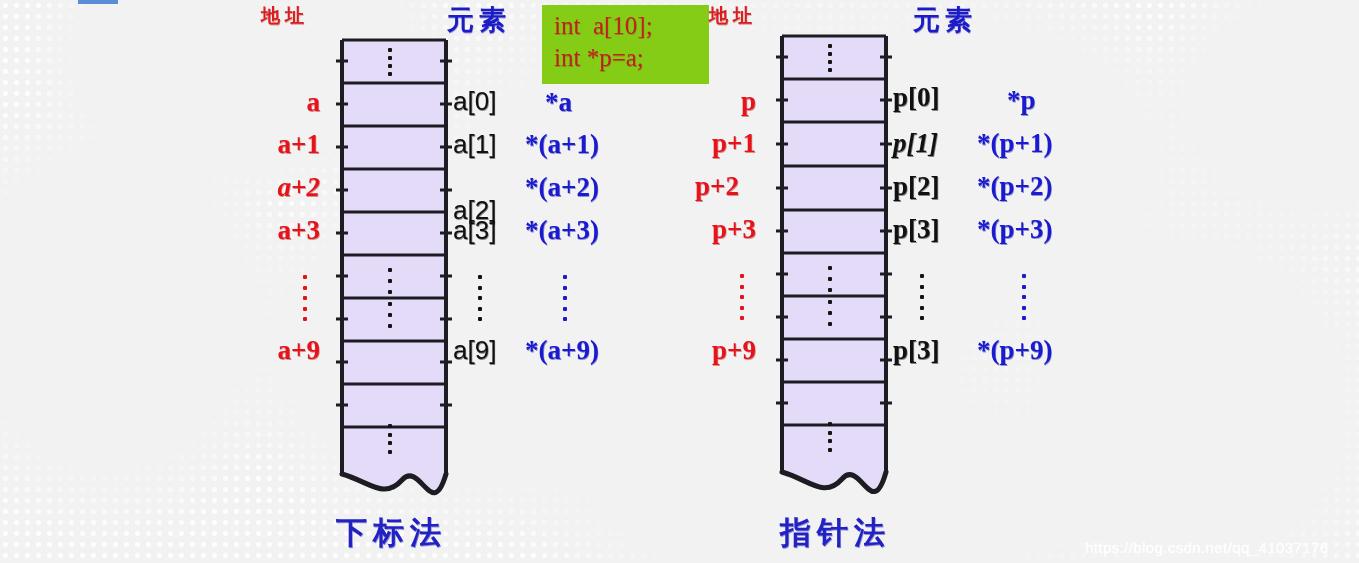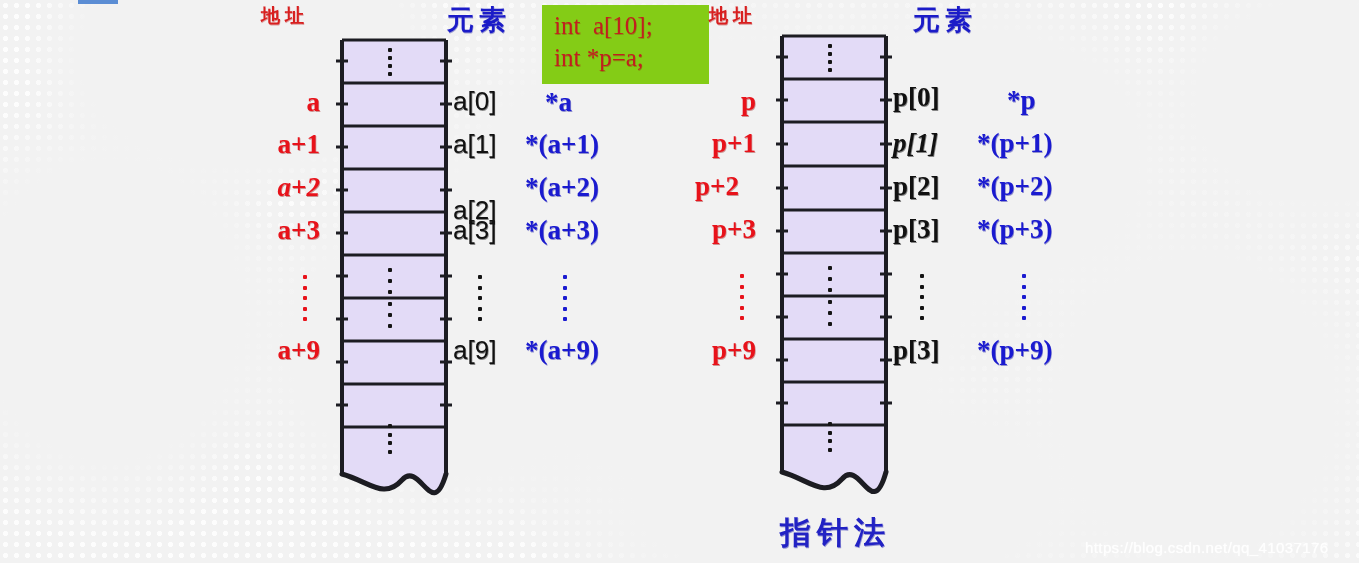--- a/index.html
+++ b/index.html
@@ -275,20 +275,21 @@
   <div class="t deref" style="left:525px; top:217px;">*(a+3)</div>
   <div class="vdots dots-blue" style="left:563px; top:275px; height:46px;">
     <i></i>
       <i></i>
       <i></i>
       <i></i>
       <i></i>
   </div>
   <div class="t deref" style="left:525px; top:337px;">*(a+9)</div>
 
+  <div class="t cjk caption" style="left:336px; top:517px;">下标法</div>
 
   <div class="code-box" style="left:542px; top:5px; width:167px; height:79px;">
     <div class="code-line">int  a[10];</div>
     <div class="code-line">int *p=a;</div>
   </div>
 
   <div class="t cjk hdr-addr" style="left:709px; top:6px;">地址</div>
 
   <div class="t cjk hdr-elem" style="left:913px; top:6px;">元素</div>
 

